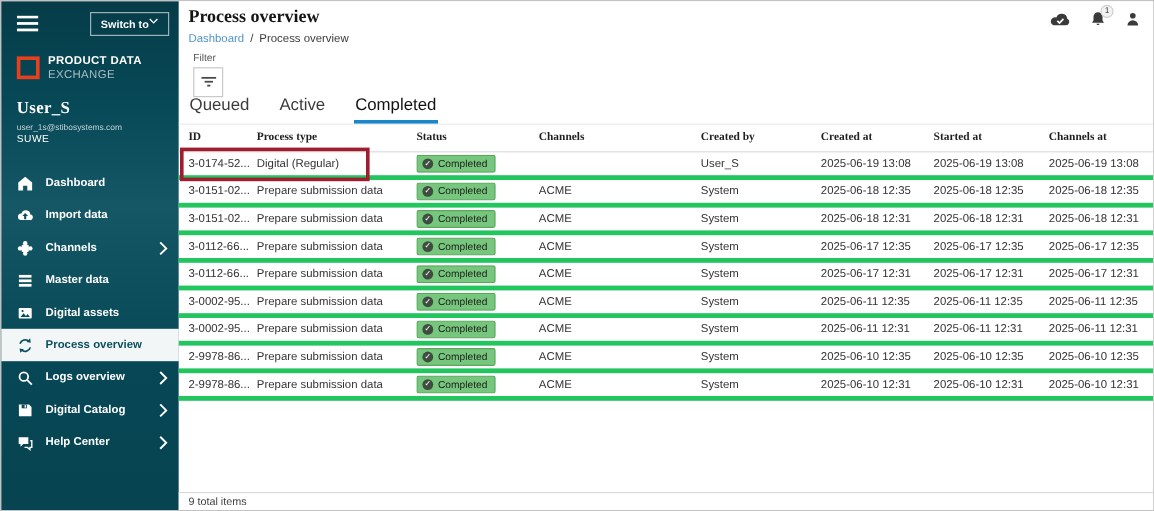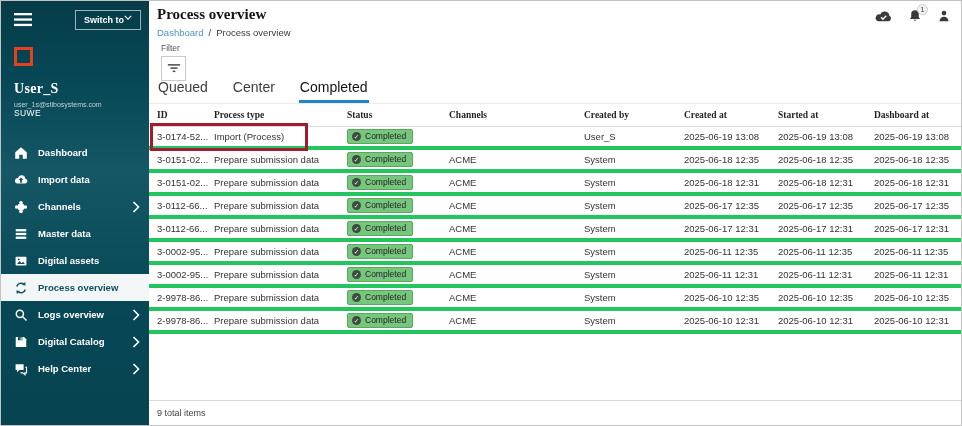--- a/index.html
+++ b/index.html
@@ -59,21 +59,21 @@
 
   .grid-cols { display:grid; grid-template-columns:57px 133px 102px 135px 100px 94px 96px 1fr; padding-left:8px; }
   .table-head { height:23px; align-items:center; border-bottom:1px solid #dcdcdc;font-family:Liberation Serif, serif; }
   .table-head span { font-size:9.5px; font-weight:bold; color:#1f1f1f; cursor:pointer; white-space:nowrap; }
   .table-row { height:23px; align-items:center; border-bottom:4px solid #22c55e; cursor:pointer; }
   .table-row span.cell { font-size:9.5px; color:#333; white-space:nowrap; overflow:hidden; }
   .badge { display:inline-flex; align-items:center; gap:4px; background:#77c67d; border:1px solid #58a85e;
            border-radius:2px; padding:1px 6px 1px 4px; font-size:8.5px; color:#1e1e1e; line-height:11px; }
   .badge-check { width:9px; height:9px; border-radius:50%; background:#3e4d40; color:#fff; font-size:6.5px;
                  display:inline-flex; align-items:center; justify-content:center; }
-  .list-footer { position:absolute; left:0; right:0; bottom:0; height:25px; background:#fff;
+  .list-footer { position:absolute; left:0; right:0; bottom:0; height:15px; background:#fff;
                  border-top:1px solid #d9d9d9; display:flex; align-items:center; padding-left:8px;
                  font-size:9px; color:#3f3f3f; }
   .annotation { position:absolute; left:149px; top:122px; width:158px; height:28px;
                 border:3px solid #a01d30; pointer-events:none; z-index:5; }
 </style>
 </head>
 <body>
 
 <div class="app">
 
@@ -88,20 +88,24 @@
       </span>
       <button class="switch-btn">
         <span>Switch to</span>
         <svg viewBox="0 0 10 6" width="8" height="5" fill="none" stroke="#fff" stroke-width="1.4">
             <path d="m1 1 4 4 4-4"></path>
           </svg>
       </button>
     </div>
     <div class="brand">
       <div class="brand-square"></div>
+      <div>
+        <div class="brand-line1">PRODUCT DATA</div>
+        <div class="brand-line2">EXCHANGE</div>
+      </div>
     </div>
     <div class="user-block">
       <div class="user-name">User_S</div>
       <div class="user-email">user_1s@stibosystems.com</div>
       <div class="workspace">SUWE</div>
     </div>
     <nav class="menu" id="sidebar-menu">
         <div class="menu-item">
           <span class="mi-icon">
             <svg viewBox="0 0 16 16">
@@ -250,37 +254,37 @@
       <button class="filter-btn">
         <svg viewBox="0 0 16 12" width="14" height="11" fill="#4a4a4a">
             <rect x="1" y="1" width="14" height="1.7"></rect>
             <rect x="4" y="4.7" width="8" height="1.7"></rect>
             <rect x="6.5" y="8.4" width="3" height="1.7"></rect>
           </svg>
       </button>
     </div>
     <div class="tabs-row" id="tabs-row">
         <div class="tab">Queued</div>
-        <div class="tab">Center</div>
+        <div class="tab">Active</div>
         <div class="tab active">Completed</div>
       </div>
     <div class="grid-cols table-head" id="table-head">
         <span>ID</span>
         <span>Process type</span>
         <span>Status</span>
         <span>Channels</span>
         <span>Created by</span>
         <span>Created at</span>
         <span>Started at</span>
-        <span>Dashboard at</span>
+        <span>Channels at</span>
       </div>
     <div id="table-body">
         <div class="grid-cols table-row">
           <span class="cell">3-0174-52...</span>
-          <span class="cell">Import (Process)</span>
+          <span class="cell">Digital (Regular)</span>
           <span class="cell"><span class="badge">
               <span class="badge-check">✓</span>
               <span>Completed</span>
             </span></span>
           <span class="cell"></span>
           <span class="cell">User_S</span>
           <span class="cell">2025-06-19 13:08</span>
           <span class="cell">2025-06-19 13:08</span>
           <span class="cell">2025-06-19 13:08</span>
         </div>

